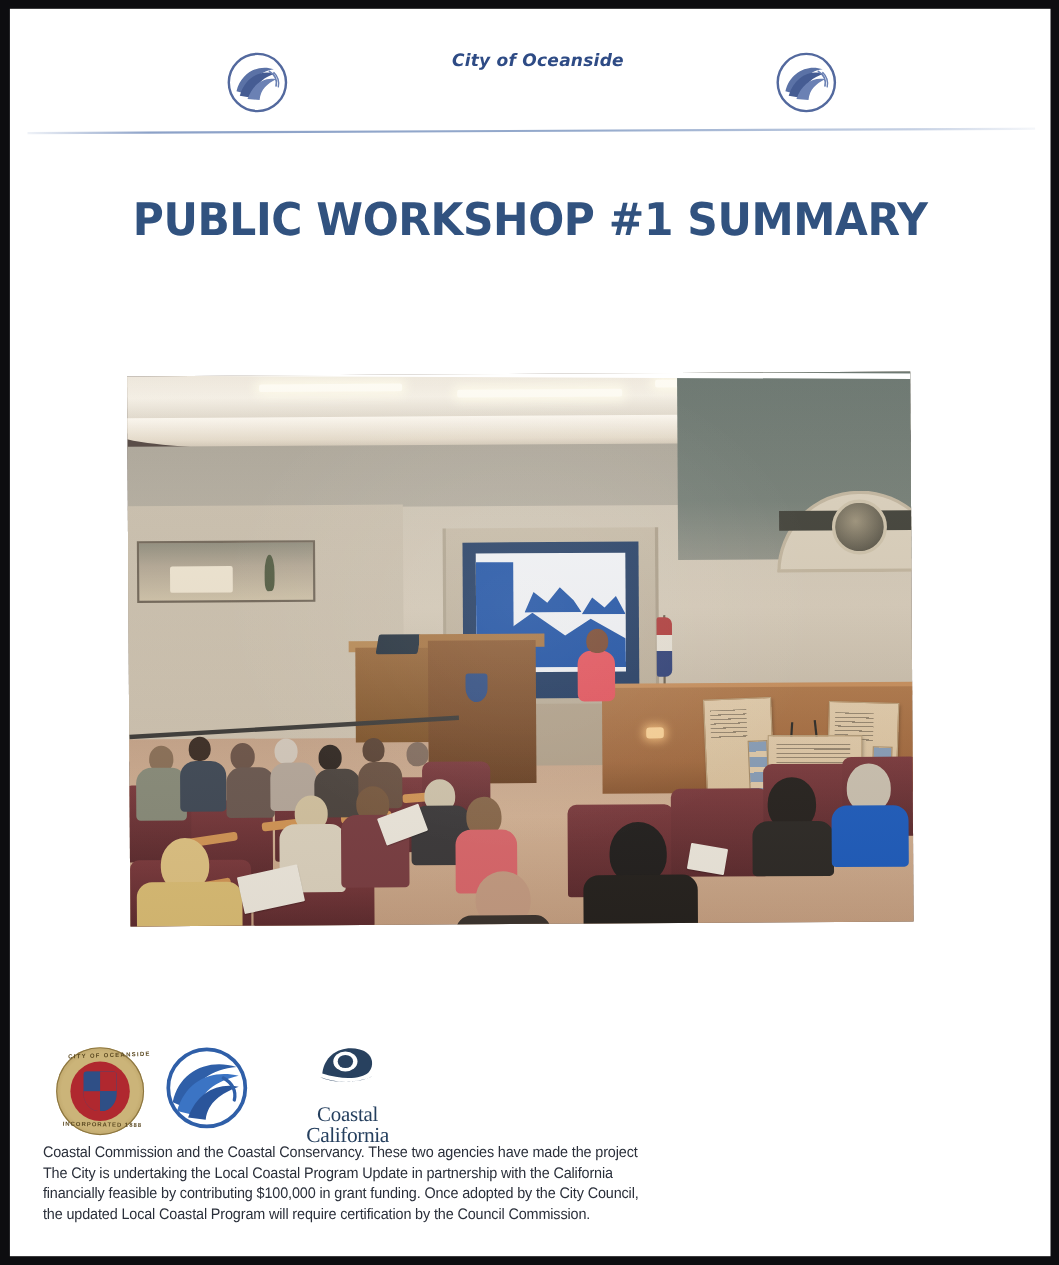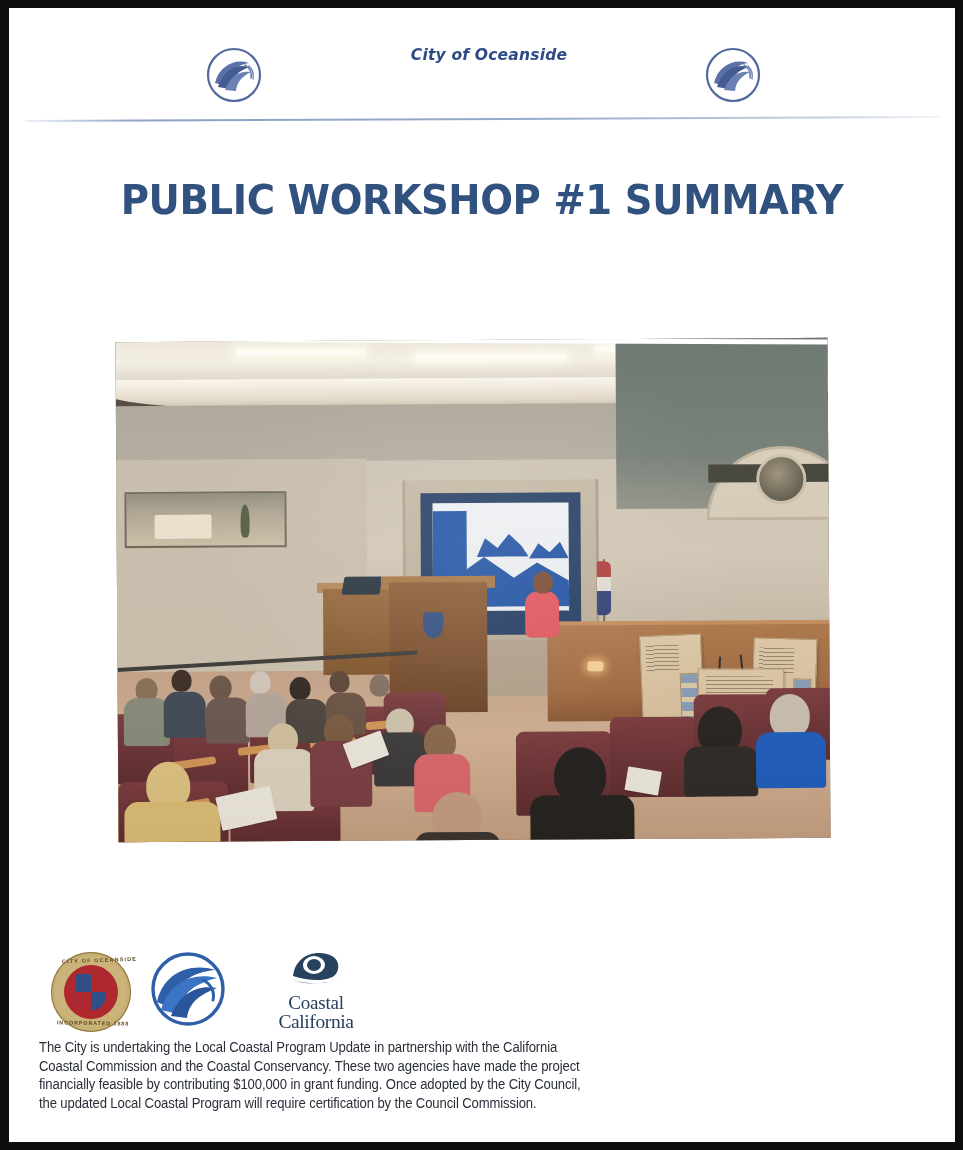--- a/index.html
+++ b/index.html
@@ -427,21 +427,21 @@
   #conservancy {
     position: absolute; left: 218px; top: 2px; width: 122px; height: 88px;
     text-align: center;
   }
   #conservancy-mark { margin: 0 auto; width: 54px; height: 40px; }
   #conservancy-name {
     font-family: "Liberation Serif", serif;
     color: #253f5e;
     font-size: 19px;
     line-height: 1.0;
-    margin-top: 1px;
+    margin-top: 11px;
     letter-spacing: -.2px;
   }
   #conservancy-name .l2 { display: block; font-size: 19.5px; letter-spacing: -.4px; }
 
   
   #footer-note {
     position: absolute;
     left: 30px;
     top: 1030px;
     width: 600px;
@@ -667,20 +667,20 @@
           <path d="M2 31 C16 37, 38 37, 50 30 C40 36, 16 38, 2 31 Z" fill="#28415f"></path>
         </svg>
         <div id="conservancy-name">
           <span>Coastal</span>
           <span class="l2">California</span>
         </div>
       </div>
     </div>
 
     <div id="footer-note">
+      <p>Coastal Commission and the Coastal Conservancy.  These two agencies have made the project</p>
       <p>The City is undertaking the Local Coastal Program Update in partnership with the California</p>
-      <p>Coastal Commission and the Coastal Conservancy.  These two agencies have made the project</p>
       <p>financially feasible by contributing $100,000 in grant funding.  Once adopted by the City Council,</p>
       <p>the updated Local Coastal Program will require certification by the Council Commission.</p>
     </div>
 
   </div>
 </div>
 
 </body></html>

